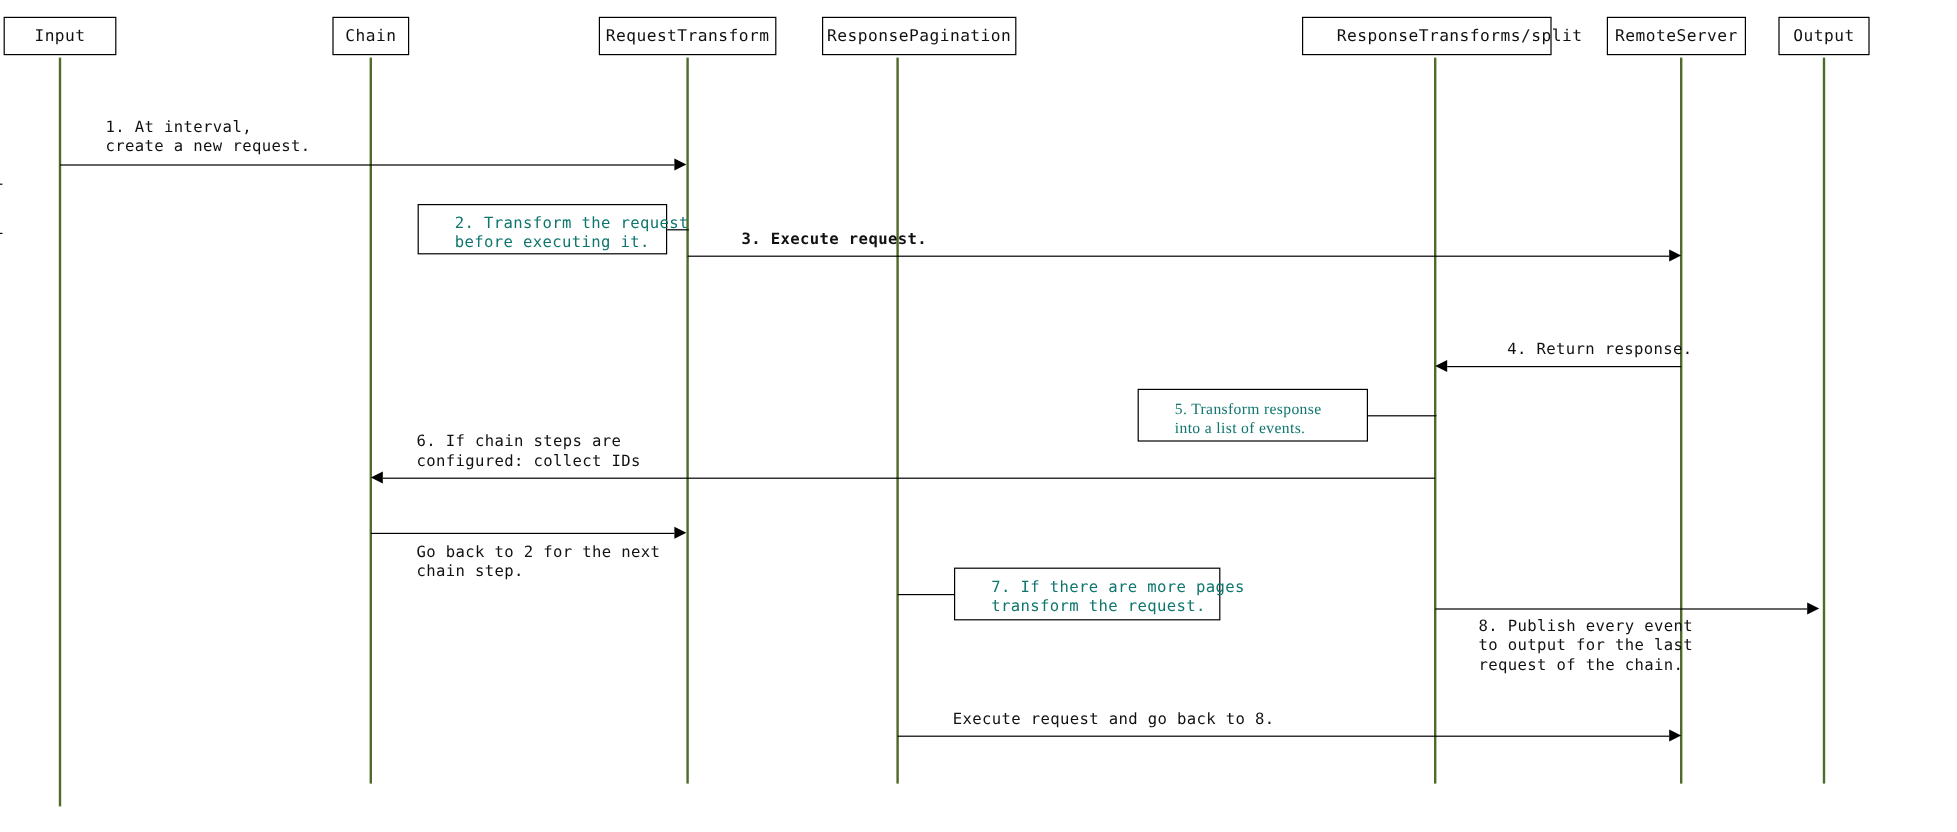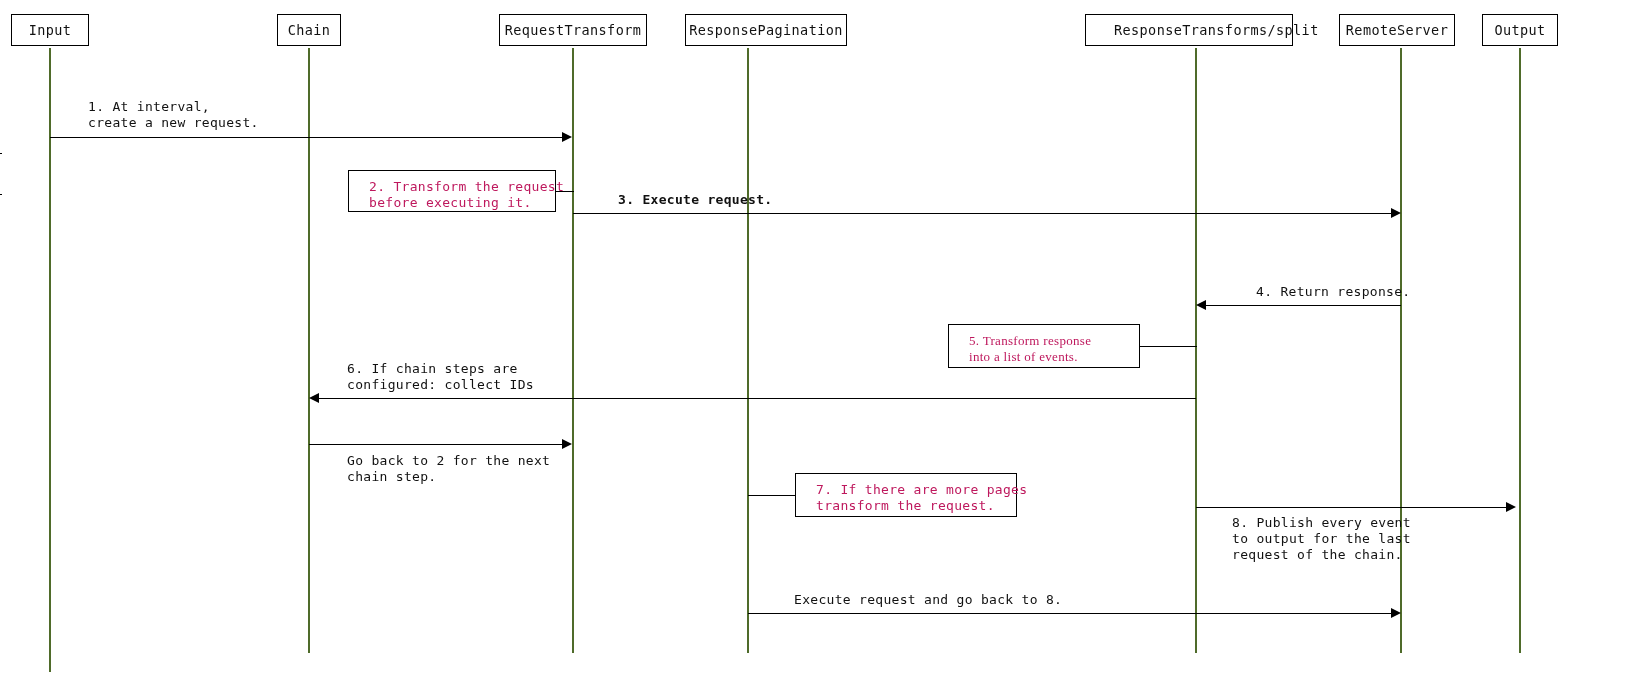--- a/index.html
+++ b/index.html
@@ -78,42 +78,42 @@
 
   
   .note {
     position: absolute;
     box-sizing: border-box;
     border: 1.6px solid #000000;
     background: #ffffff;
     font-size: 13px;
     line-height: 16px;
     white-space: pre;
-    color: #be185d;
+    color: #0f766e;
     letter-spacing: 0.3px;
-    padding: 8px 20px;
+    padding: 8px 30px;
   }
   .note-connector {
     position: absolute;
     height: 1.3px;
     background: #000000;
   }
 
   
   .artifact {
     position: absolute;
     background: #000000;
   }
 </style>
 </head>
 <body>
 
 <div id="diagram">
 
-  <div class="participant" style="left:50px; width:78px;">Input</div>
+  <div class="participant" style="left:50px; width:94px;">Input</div>
   <div class="participant" style="left:309px; width:64px;">Chain</div>
   <div class="participant" style="left:766px; width:162px;">ResponsePagination</div>
   <div class="participant" style="left:573px; width:148px;">RequestTransform</div>
   <div class="participant" style="left:1189px; width:208px;padding-left:28px;">ResponseTransforms/split</div>
   <div class="participant" style="left:1397px; width:116px;">RemoteServer</div>
   <div class="participant" style="left:1520px; width:76px;">Output</div>
 
   <div class="lifeline" style="left:50px;  top:48px; height:624px;"></div>
   <div class="lifeline" style="left:309px; top:48px; height:605px;"></div>
   <div class="lifeline" style="left:573px; top:48px; height:605px;"></div>

